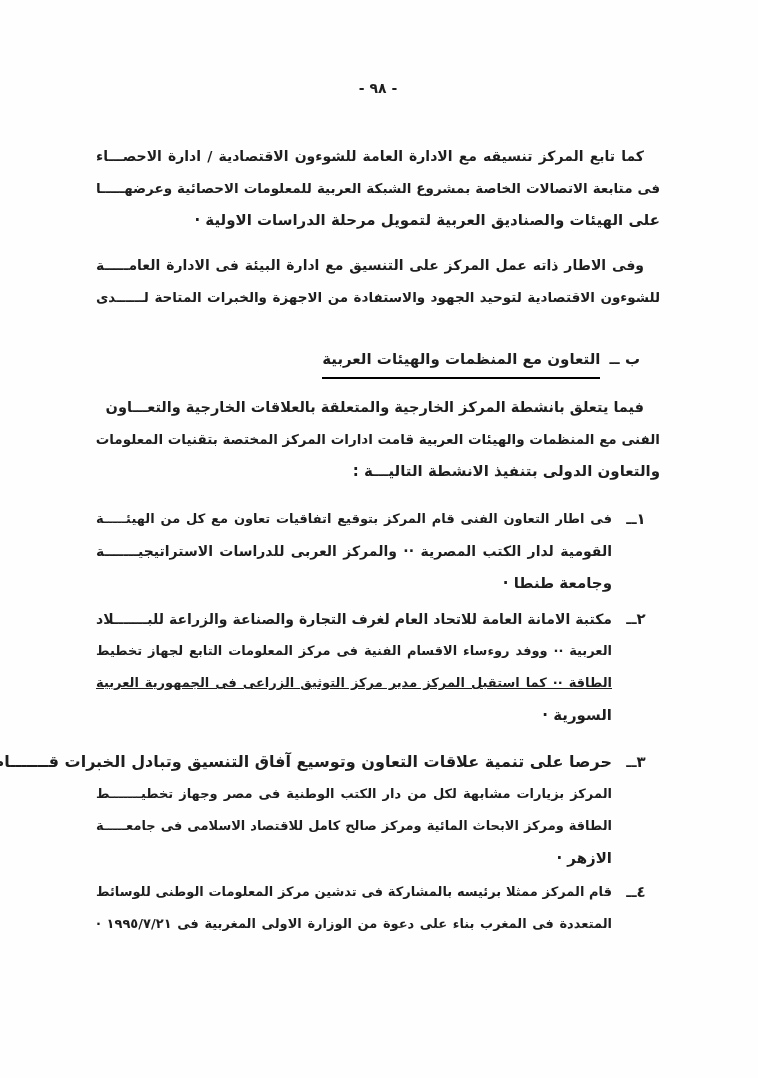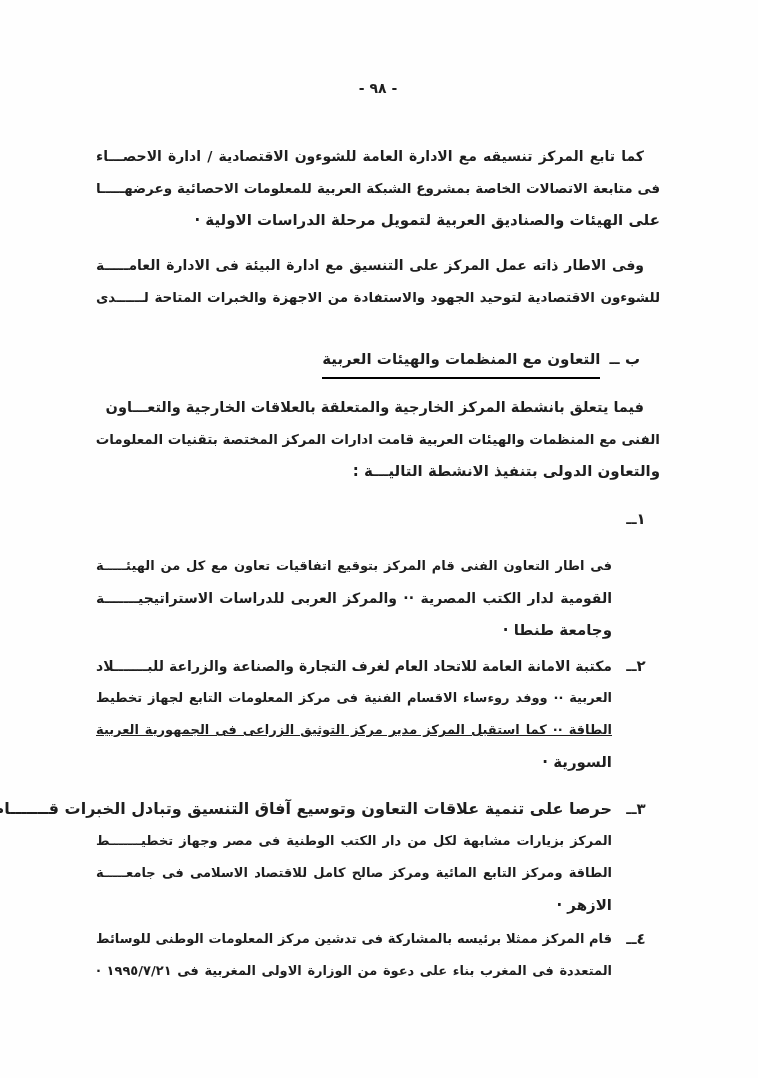--- a/index.html
+++ b/index.html
@@ -89,42 +89,42 @@
     <div class="line full first" style="font-size: 14.5px; margin-left: 35px;">فيما يتعلق بانشطة المركز الخارجية والمتعلقة بالعلاقات الخارجية والتعـــاون</div>
     <div class="line full" style="font-size: 13.5px;">الفنى مع المنظمات والهيئات العربية قامت ادارات المركز المختصة بتقنيات المعلومات</div>
     <div class="line short">والتعاون الدولى بتنفيذ الانشطة التاليـــة :</div>
   </div>
 
   <div class="items">
 
     <div class="item item-1">
       <div class="item-num">١ــ</div>
       <div class="item-lines">
-        <div class="line full" style="font-size: 13px; margin-top: 47px;">فى اطار التعاون الفنى قام المركز بتوقيع اتفاقيات تعاون مع كل من الهيئـــــة</div>
+        <div class="line full" style="font-size: 13px;">فى اطار التعاون الفنى قام المركز بتوقيع اتفاقيات تعاون مع كل من الهيئـــــة</div>
         <div class="line full" style="font-size: 14px;">القومية لدار الكتب المصرية ·· والمركز العربى للدراسات الاستراتيجيـــــــة</div>
         <div class="line short">وجامعة طنطا ·</div>
       </div>
     </div>
 
     <div class="item item-2">
       <div class="item-num">٢ــ</div>
       <div class="item-lines">
         <div class="line full" style="font-size: 14px;">مكتبة الامانة العامة للاتحاد العام لغرف التجارة والصناعة والزراعة للبـــــــلاد</div>
         <div class="line full" style="font-size: 13px;">العربية ·· ووفد روءساء الاقسام الفنية فى مركز المعلومات التابع لجهاز تخطيط</div>
         <div class="line full" style="font-size: 13px; text-decoration: underline;">الطاقة ·· كما استقبل المركز مدير مركز التوثيق الزراعى فى الجمهورية العربية</div>
         <div class="line short">السورية ·</div>
       </div>
     </div>
 
     <div class="item item-3">
       <div class="item-num">٣ــ</div>
       <div class="item-lines">
         <div class="line full" style="font-size: 16px;">حرصا على تنمية علاقات التعاون وتوسيع آفاق التنسيق وتبادل الخبرات قـــــــام</div>
         <div class="line full" style="font-size: 13px;">المركز بزيارات مشابهة لكل من دار الكتب الوطنية فى مصر وجهاز تخطيـــــــط</div>
-        <div class="line full" style="font-size: 13px;">الطاقة ومركز التابع المائية ومركز صالح كامل للاقتصاد الاسلامى فى جامعـــــة</div>
+        <div class="line full" style="font-size: 13px;">الطاقة ومركز الابحاث المائية ومركز صالح كامل للاقتصاد الاسلامى فى جامعـــــة</div>
         <div class="line short">الازهر ·</div>
       </div>
     </div>
 
     <div class="item item-4">
       <div class="item-num">٤ــ</div>
       <div class="item-lines">
         <div class="line full" style="font-size: 13px;">قام المركز ممثلا برئيسه بالمشاركة فى تدشين مركز المعلومات الوطنى للوسائط</div>
         <div class="line full" style="font-size: 13px;">المتعددة فى المغرب بناء على دعوة من الوزارة الاولى المغربية فى ١٩٩٥/٧/٢١ ·</div>
       </div>

